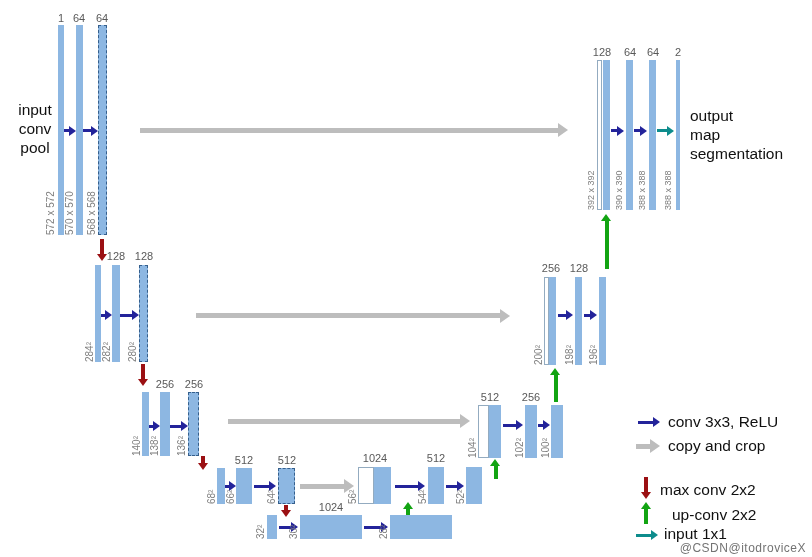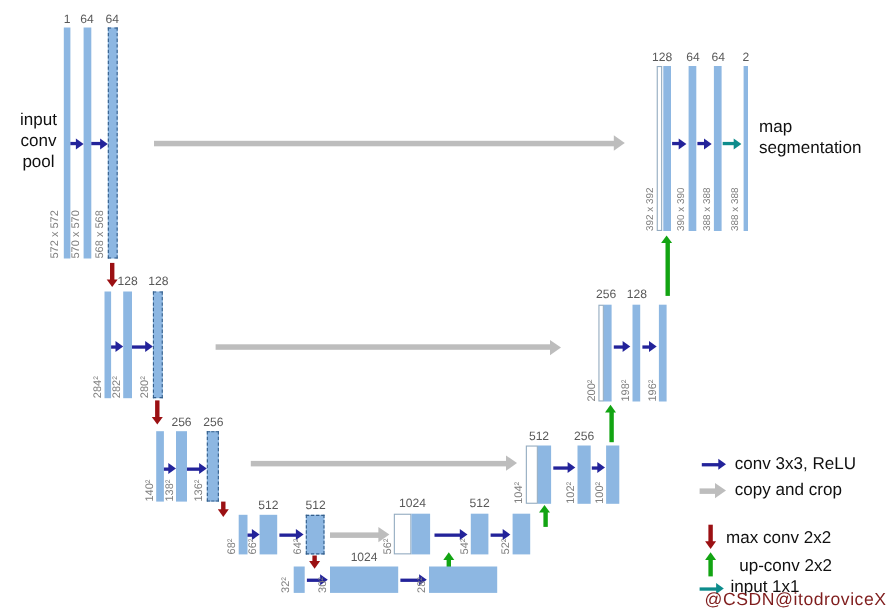--- a/index.html
+++ b/index.html
@@ -11,21 +11,21 @@
   .bar.dashed{border:1.5px dashed #355f8c}
   .bar.white{background:#fff;border:1px solid #93abc0}
 
   .ch{position:absolute;transform:translateX(-50%);font-size:11px;color:#595959;white-space:nowrap}
   .vl{position:absolute;writing-mode:vertical-rl;transform:rotate(180deg);font-size:10px;color:#7f7f7f;white-space:nowrap}
   .vl.small{font-size:9px}
 
   .side-label{position:absolute;font-size:15.5px;color:#101010;line-height:19px}
   .side-label.center{text-align:center}
   .legend-label{position:absolute;font-size:15.5px;color:#101010;white-space:nowrap}
-  .watermark{position:absolute;right:6px;bottom:2px;font-size:16px;color:#7f1d1d;letter-spacing:.5px}
+  .watermark{position:absolute;right:6px;bottom:2px;font-size:12px;color:#737373;letter-spacing:.5px}
 
   .ar,.ad,.au{position:absolute}
   .ar::before{content:"";position:absolute;left:0;right:6px;top:50%;margin-top:-1.5px;height:3px;background:var(--ac)}
   .ar::after{content:"";position:absolute;right:0;top:50%;margin-top:-5px;width:0;height:0;
              border-left:7px solid var(--ac);border-top:5px solid transparent;border-bottom:5px solid transparent}
   .thick.ar::before{height:5px;margin-top:-2.5px;right:9px}
   .thick.ar::after{margin-top:-7px;border-left:10px solid var(--ac);border-top:7px solid transparent;border-bottom:7px solid transparent}
   .ad::before{content:"";position:absolute;top:0;bottom:6px;left:50%;margin-left:-2px;width:4px;background:var(--ac)}
   .ad::after{content:"";position:absolute;bottom:0;left:50%;margin-left:-5.5px;width:0;height:0;
              border-top:7px solid var(--ac);border-left:5.5px solid transparent;border-right:5.5px solid transparent}
@@ -73,20 +73,21 @@
   <div class="bar" style="left:649px;top:60px;width:7px;height:150px"></div>
   <div class="bar" style="left:676px;top:60px;width:4px;height:150px"></div>
   <div class="ar navy" style="left:611px;top:124px;width:13px;height:13px"></div>
   <div class="ar navy" style="left:634px;top:124px;width:13px;height:13px"></div>
   <div class="ar tealA" style="left:657px;top:124px;width:17px;height:13px"></div>
   <div class="vl small" style="left:586px;top:122px;height:88px">392 x 392</div>
   <div class="vl small" style="left:614px;top:122px;height:88px">390 x 390</div>
   <div class="vl small" style="left:637px;top:122px;height:88px">388 x 388</div>
   <div class="vl small" style="left:663px;top:122px;height:88px">388 x 388</div>
   <div class="side-label" style="left:690px;top:106px;width:120px">
+    <div>output</div>
     <div>map</div>
     <div>segmentation</div>
   </div>
   <div class="au greenA" style="left:601px;top:214px;width:11px;height:55px"></div>
 
   <div class="ch" style="left:116px;top:250px">128</div>
   <div class="ch" style="left:144px;top:250px">128</div>
   <div class="bar" style="left:95px;top:265px;width:6px;height:97px"></div>
   <div class="bar" style="left:112px;top:265px;width:8px;height:97px"></div>
   <div class="bar dashed" style="left:139px;top:265px;width:9px;height:97px"></div>

